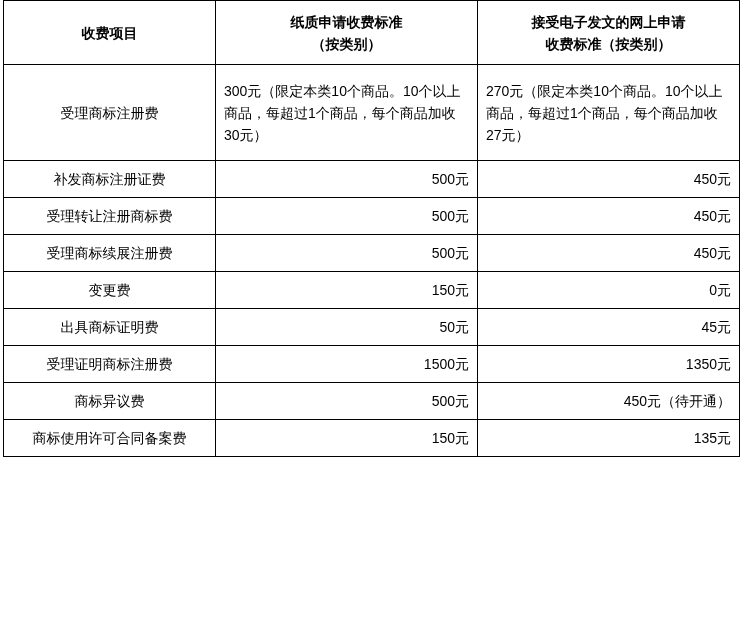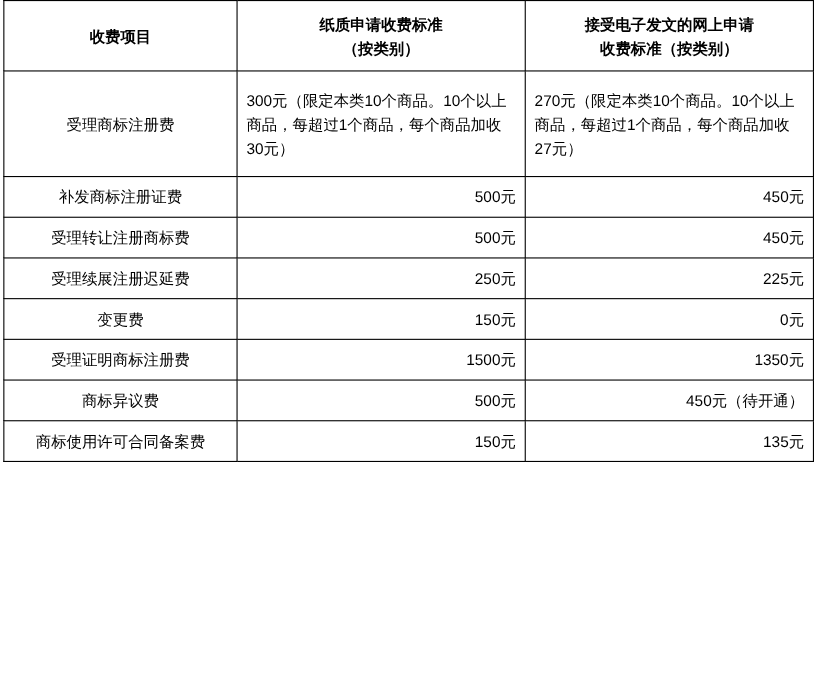--- a/index.html
+++ b/index.html
@@ -93,28 +93,33 @@
         <td class="item">补发商标注册证费</td>
         <td class="val">500元</td>
         <td class="val">450元</td>
       </tr>
       <tr>
         <td class="item">受理转让注册商标费</td>
         <td class="val">500元</td>
         <td class="val">450元</td>
       </tr>
       <tr>
-        <td class="item">受理续展注册迟延费</td>
-        <td class="val">250元</td>
-        <td class="val">225元</td>
+        <td class="item">受理商标续展注册费</td>
+        <td class="val">500元</td>
+        <td class="val">450元</td>
       </tr>
       <tr>
         <td class="item">变更费</td>
         <td class="val">150元</td>
         <td class="val">0元</td>
+      </tr>
+      <tr>
+        <td class="item">出具商标证明费</td>
+        <td class="val">50元</td>
+        <td class="val">45元</td>
       </tr>
       <tr>
         <td class="item">受理证明商标注册费</td>
         <td class="val">1500元</td>
         <td class="val">1350元</td>
       </tr>
       <tr>
         <td class="item">商标异议费</td>
         <td class="val">500元</td>
         <td class="val">450元（待开通）</td>

